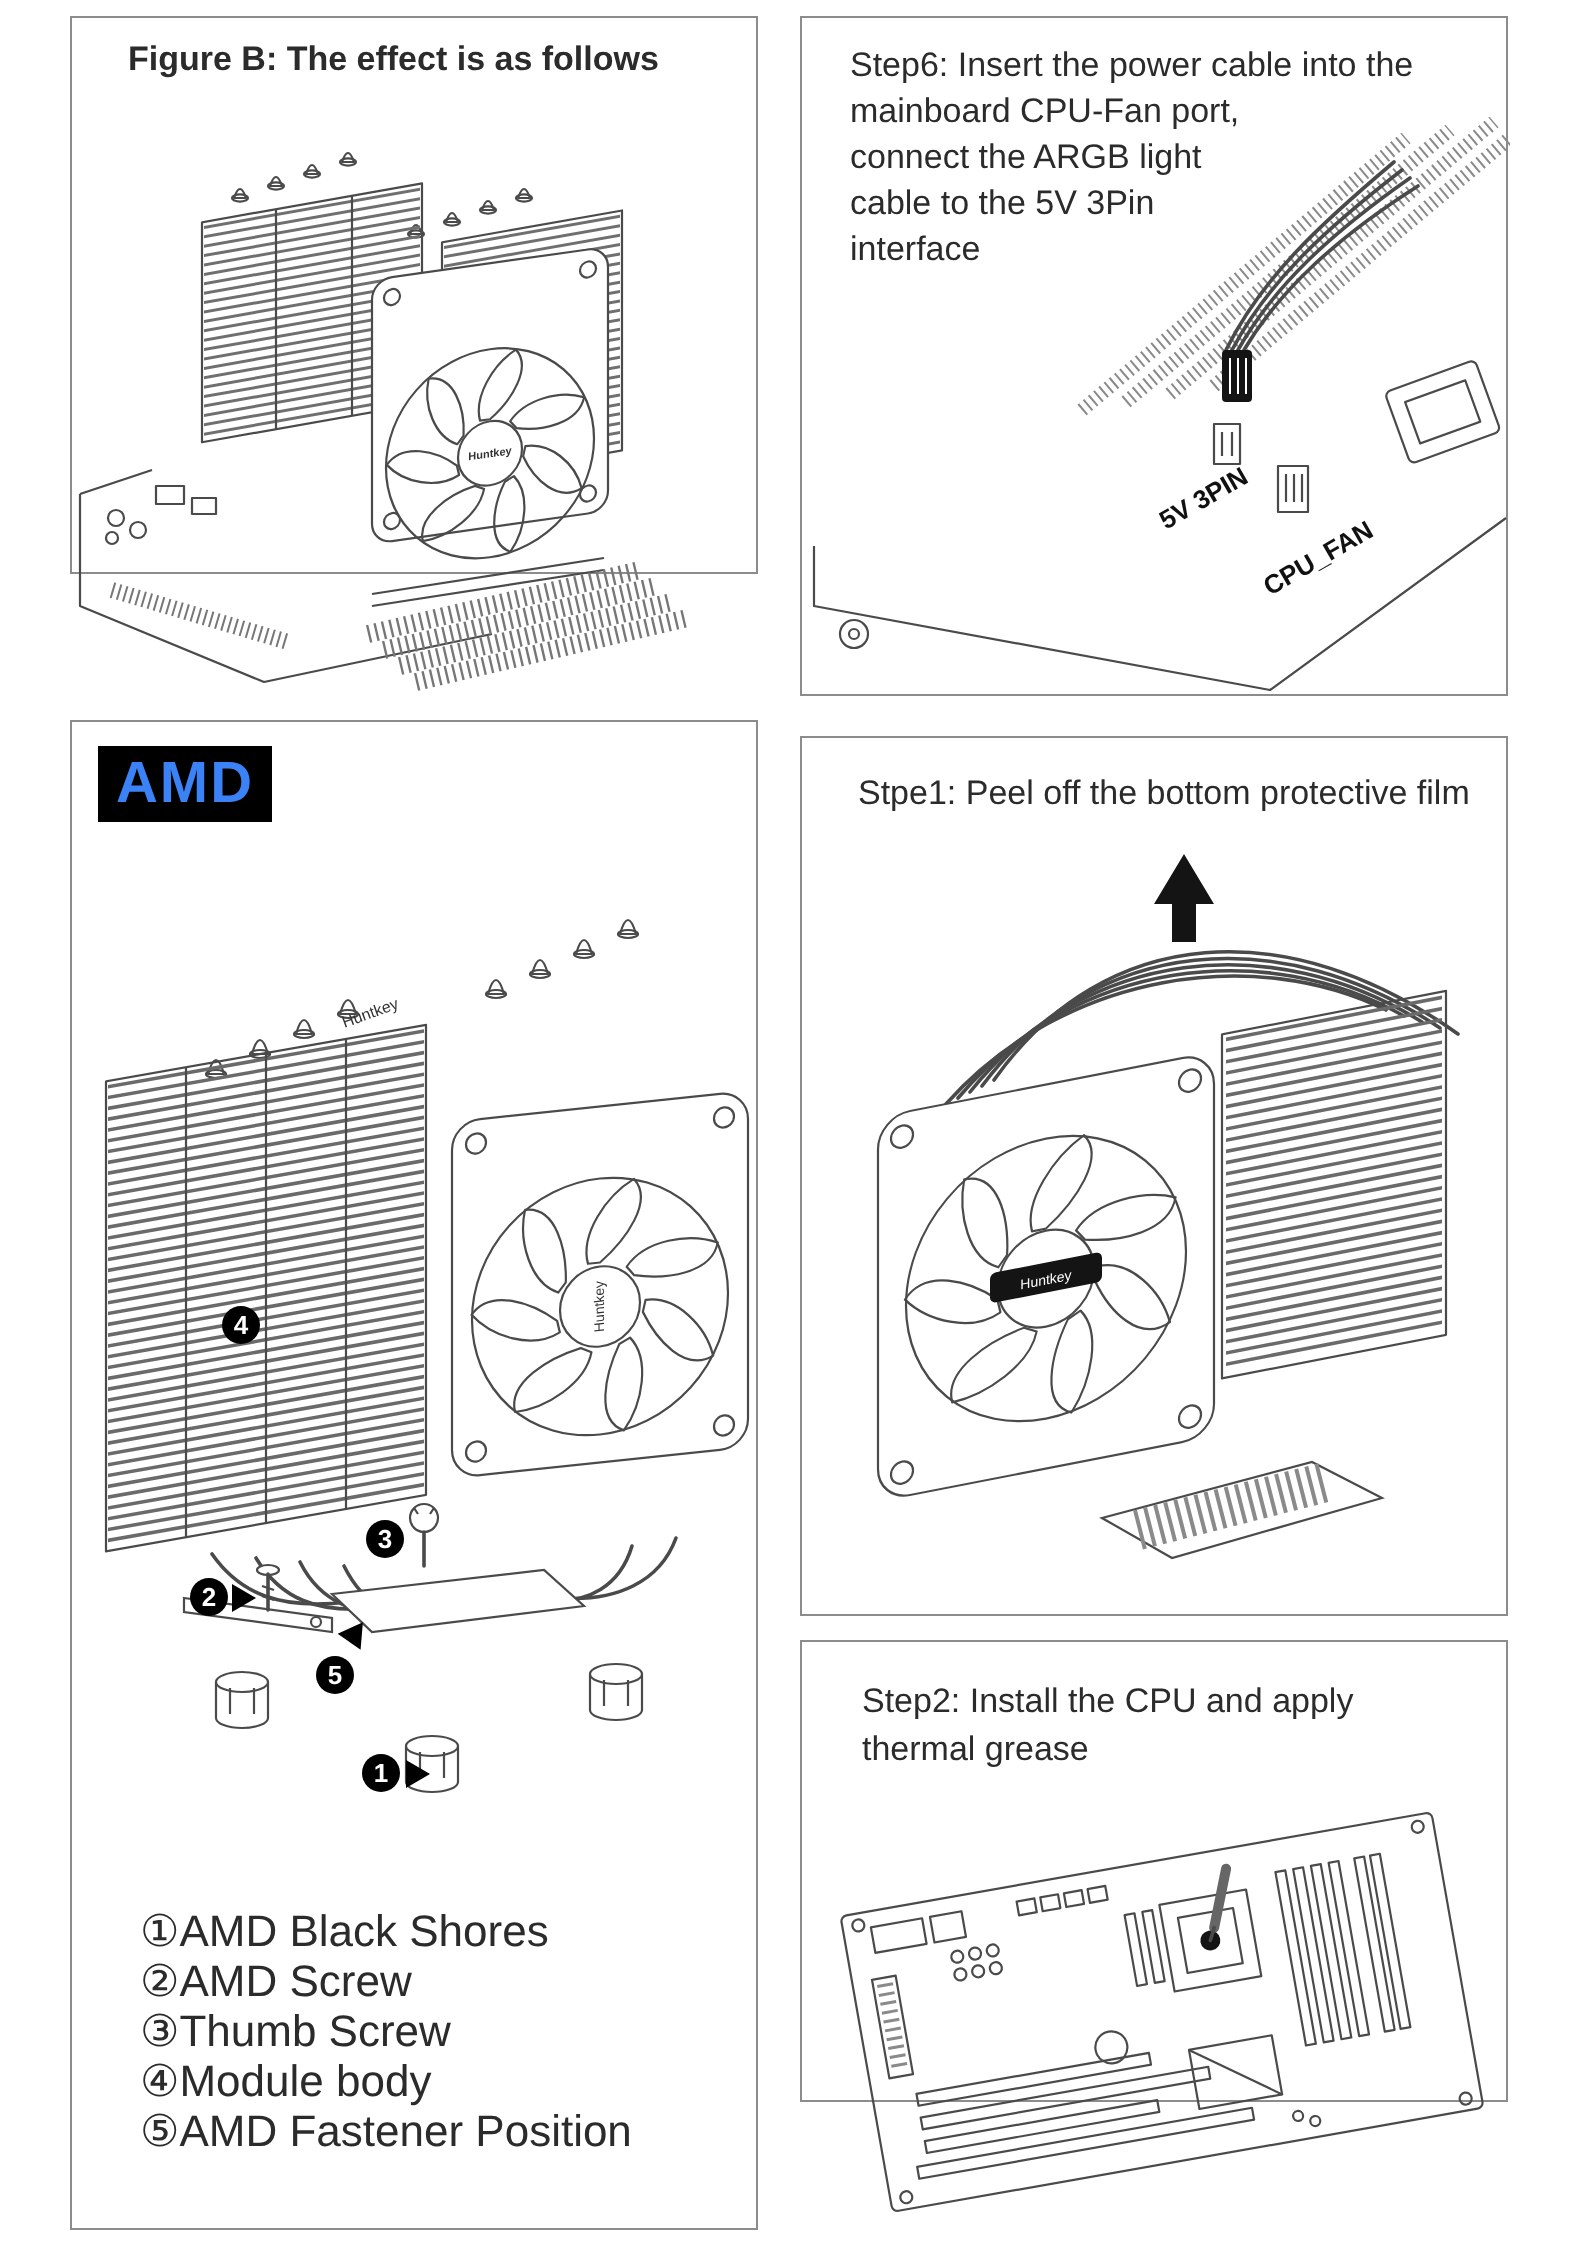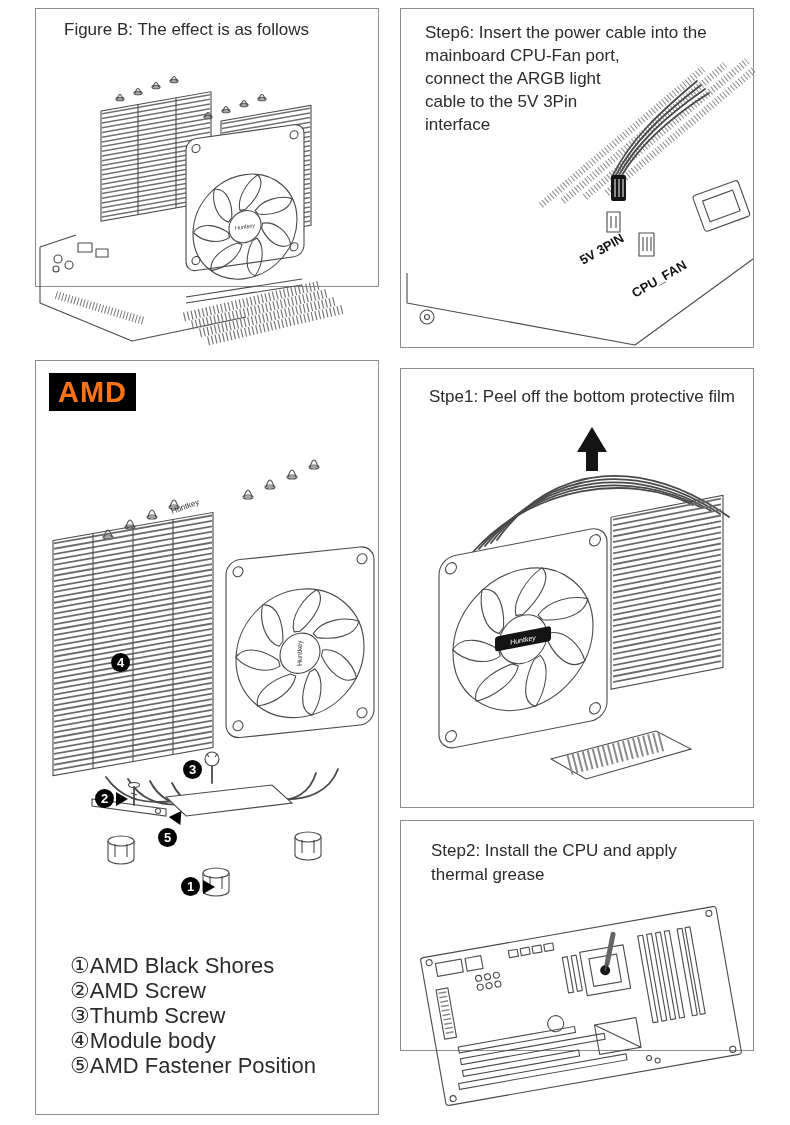--- a/index.html
+++ b/index.html
@@ -1,32 +1,32 @@
 <!DOCTYPE html>
 <html><head>
 <meta charset="utf-8">
 <style>
   html,body { margin:0; padding:0; background:#ffffff; }
   .page {
     position:relative; width:790px; height:1125px; background:#ffffff;
     font-family:"Liberation Sans", sans-serif; color:#2b2b2b; overflow:hidden;
   }
   .panel { position:absolute; border:1px solid #8c8c8c; background:#fff; box-sizing:border-box; }
-  #panel-figure-b { left:35px;  top:8px;   width:344px; height:279px; }
+  #panel-figure-b { left:35px;  top:8px;   width:344px; height:279px;font-weight:bold; }
   #panel-step6    { left:400px; top:8px;   width:354px; height:340px; }
   #panel-amd      { left:35px;  top:360px; width:344px; height:755px; }
   #panel-step1    { left:400px; top:368px; width:354px; height:440px; }
   #panel-step2    { left:400px; top:820px; width:354px; height:231px; }
 
   .ptitle { position:absolute; font-size:17px; color:#2b2b2b; z-index:3; }
   .tline  { line-height:23px; white-space:nowrap; }
 
   .badge {
     position:absolute; left:13px; top:12px; width:87px; height:38px;
-    background:#000; color:#f97316; font-size:29px; font-weight:bold;
+    background:#000; color:#3b82f6; font-size:29px; font-weight:bold;
     display:flex; align-items:center; justify-content:center; letter-spacing:1px; z-index:3;
   }
 
   .art { position:absolute; left:0; top:0; z-index:1; }
   .s   { stroke:#4a4a4a; stroke-width:1.1; fill:none; stroke-linejoin:round; }
   .s2  { stroke:#4a4a4a; stroke-width:1.8; fill:none; stroke-linecap:round; }
   .fd  { fill:#141414; stroke:none; }
   .fw  { fill:#ffffff; stroke:#4a4a4a; stroke-width:1.1; }
   .fwln{ stroke:#ffffff; stroke-width:1; fill:none; }
   .svgtxt { fill:#333; stroke:none; font-family:"Liberation Sans",sans-serif; }

